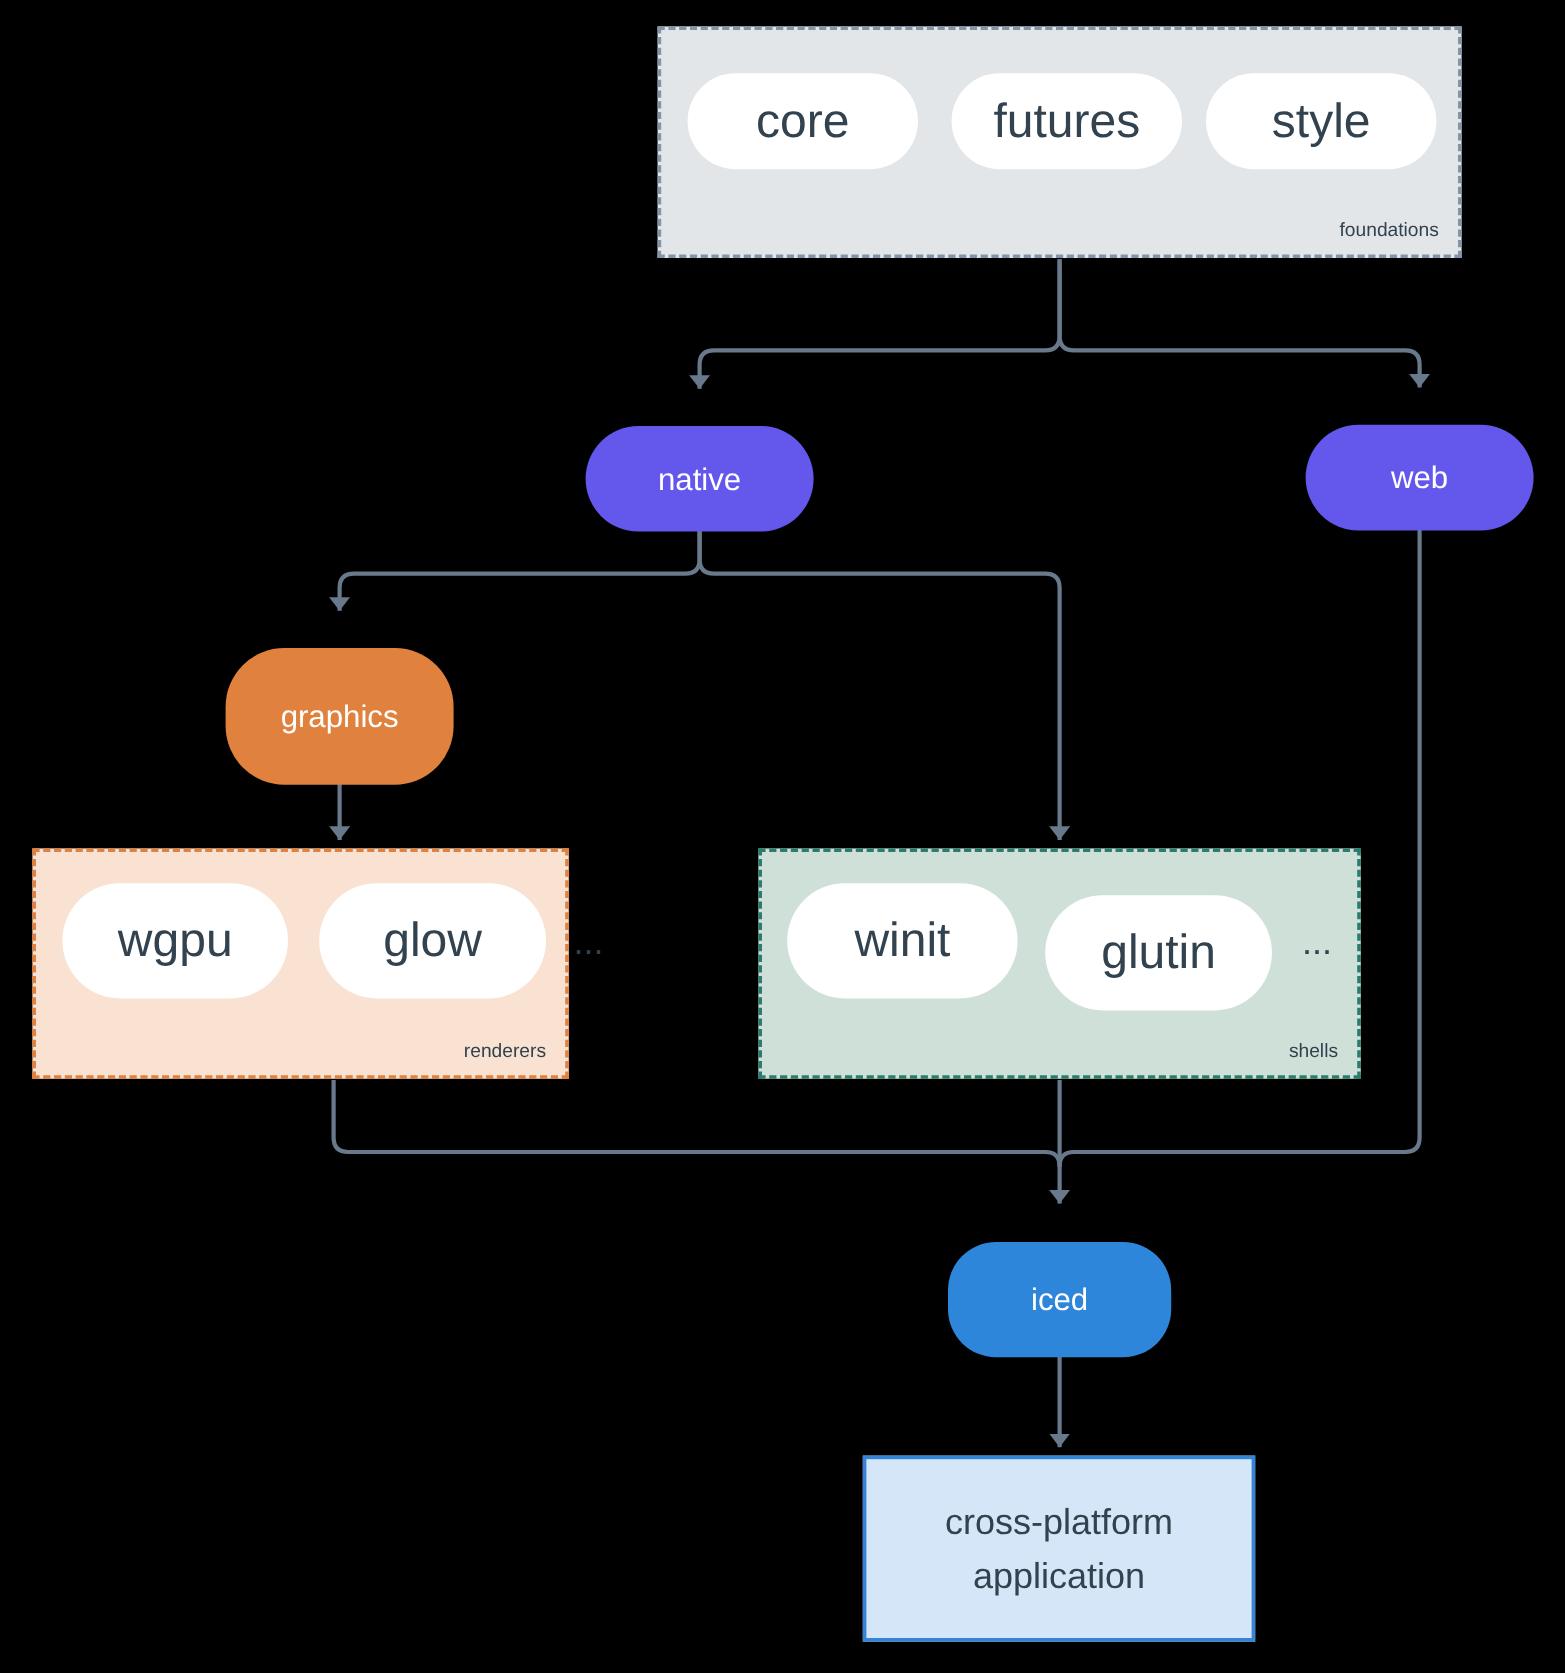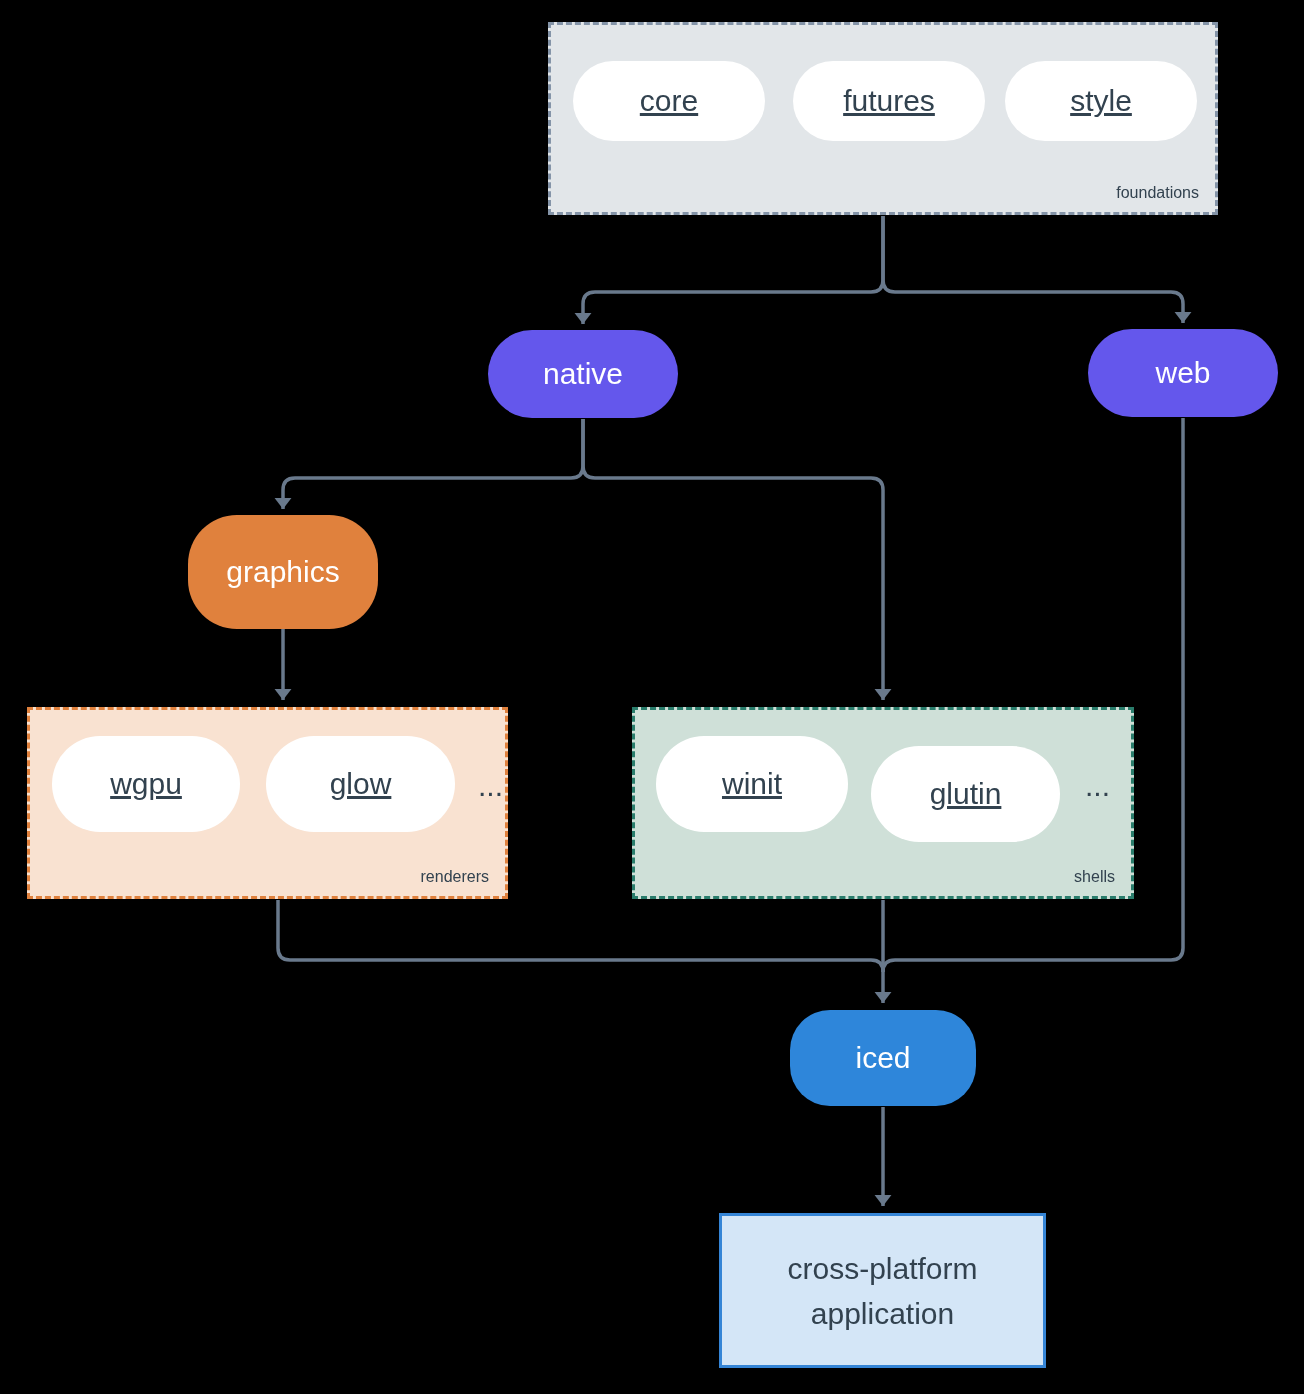--- a/index.html
+++ b/index.html
@@ -37,46 +37,46 @@
   .group-label{
     position:absolute;
     right:16px;bottom:10px;
     font-size:16px;color:var(--dark-text);
   }
   .pill{
     position:absolute;
     display:flex;align-items:center;justify-content:center;
     background:var(--white);
     color:var(--dark-text);
-    font-size:30px;
+    font-size:40px;
     border-radius:60px;
-    text-decoration:underline;
   }
   .node{
     position:absolute;
     display:flex;align-items:center;justify-content:center;
     color:var(--white);
-    font-size:30px;
+    font-size:26px;
+    margin-top:25px;
   }
   .dots{
     position:absolute;
     color:var(--dark-text);
     font-size:30px;
   }
   #foundations-group{left:548px;top:22px;width:670px;height:193px;background:var(--foundations-fill);border-color:var(--foundations-border);}
   #pill-core   {left:22px; top:36px;width:192px;height:80px;}
   #pill-futures{left:242px;top:36px;width:192px;height:80px;}
   #pill-style  {left:454px;top:36px;width:192px;height:80px;}
 
   #node-native  {left:488px; top:330px;width:190px;height:88px;background:var(--purple);border-radius:44px;}
   #node-web     {left:1088px;top:329px;width:190px;height:88px;background:var(--purple);border-radius:44px;}
   #node-graphics{left:188px; top:515px;width:190px;height:114px;background:var(--orange);border-radius:49px;}
   #node-iced    {left:790px; top:1010px;width:186px;height:96px;background:var(--blue);border-radius:40px;}
 
-  #renderers-group{left:27px;top:707px;width:481px;height:192px;background:var(--renderers-fill);border-color:var(--renderers-border);}
+  #renderers-group{left:27px;top:707px;width:447px;height:192px;background:var(--renderers-fill);border-color:var(--renderers-border);}
   #pill-wgpu{left:22px;top:26px;width:188px;height:96px;}
   #pill-glow{left:236px;top:26px;width:189px;height:96px;}
   #renderers-dots{left:448px;top:59px;}
 
   #shells-group{left:632px;top:707px;width:502px;height:192px;background:var(--shells-fill);border-color:var(--shells-border);}
   #pill-winit {left:21px;top:26px;width:192px;height:96px;}
   #pill-glutin{left:236px;top:36px;width:189px;height:96px;}
   #shells-dots{left:450px;top:59px;}
 
   #app-box{

